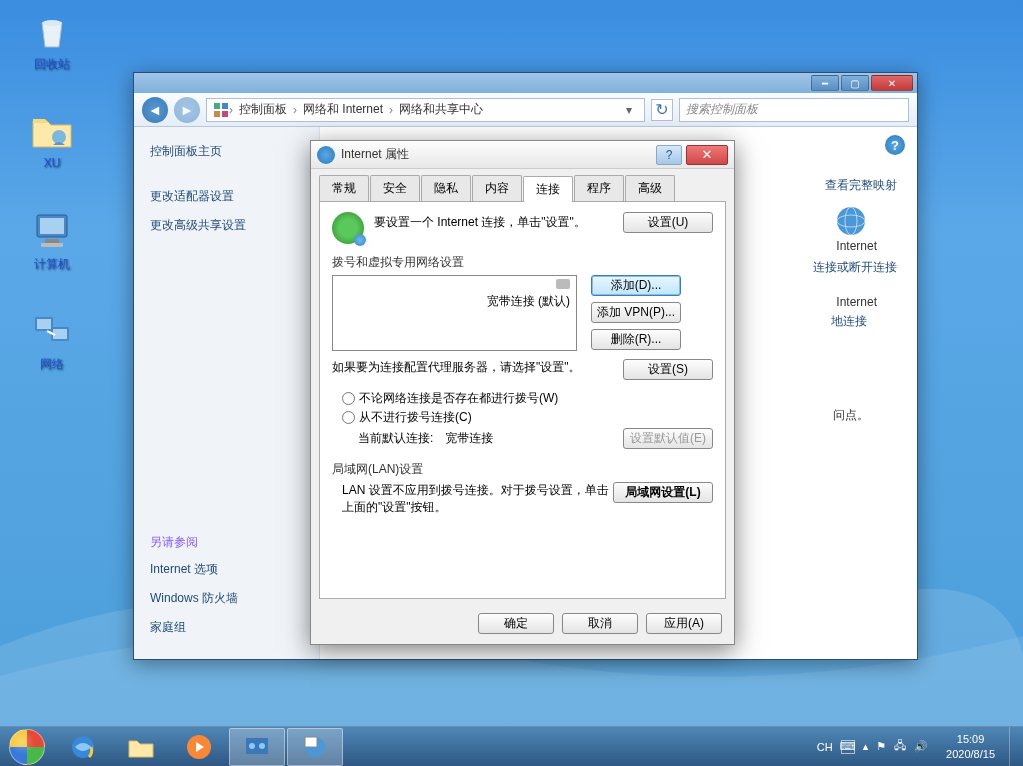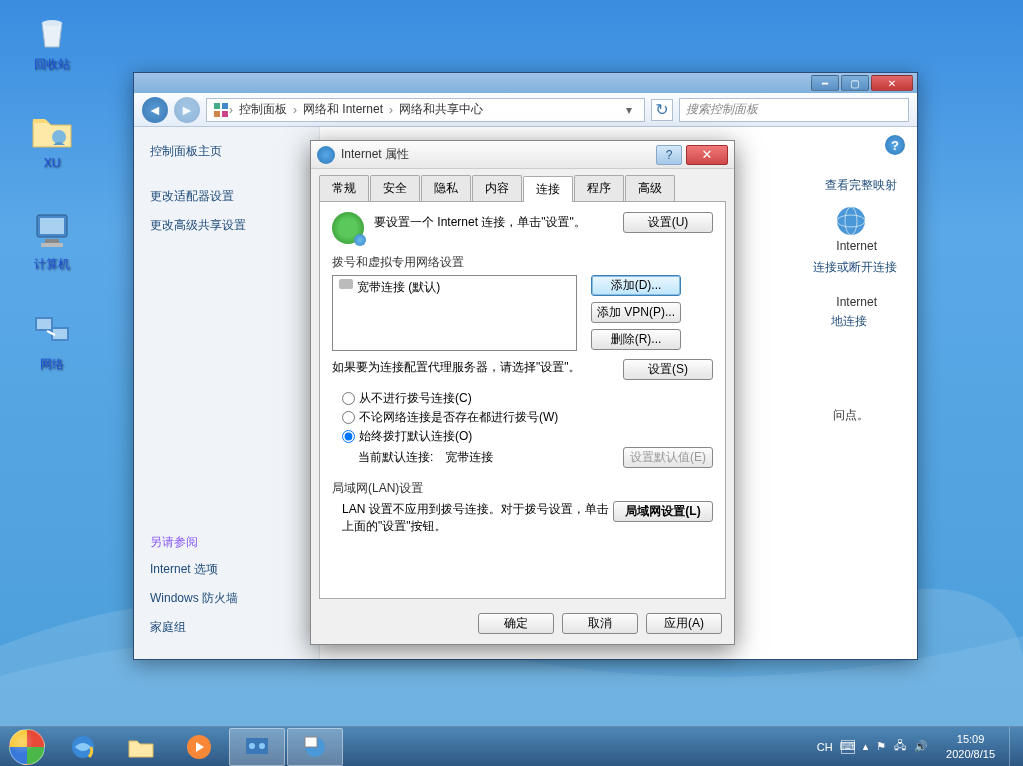--- a/index.html
+++ b/index.html
@@ -54,21 +54,21 @@
 .dlg-globe { width: 32px; height: 32px; background: radial-gradient(#5ac85a 40%, #2a882a); border-radius: 50%; margin-right: 10px; flex-shrink: 0; position: relative; }
 .dlg-globe::after { content: ""; position: absolute; width: 12px; height: 12px; border-radius: 50%; background: radial-gradient(#6ab8f0, #3a88c0); right: -2px; bottom: -2px; }
 .dlg-btn { width: 90px; height: 21px; border: 1px solid #888; background: linear-gradient(180deg, #fdfdfd, #e4e4e4); font-size: 12px; cursor: pointer; border-radius: 3px; display: flex; align-items: center; justify-content: center; margin-left: auto; flex-shrink: 0; }
 .dlg-btn.highlighted { border: 1px solid #3c7fb1; box-shadow: inset 0 0 0 1px #88bce8; background: linear-gradient(180deg, #eaf6fd, #bee6fd); }
 .dlg-btn.disabled { color: #999; }
 
 .fieldset { border: none; margin-bottom: 8px; }
 .fieldset-label { color: #333; margin-bottom: 4px; }
 
 .dial-list { width: 245px; height: 76px; border: 1px solid #888; background: #fff; padding: 2px; display: inline-block; vertical-align: top; }
-.dial-list-item { padding: 1px 4px; display: flex; align-items: flex-start; gap: 4px; }
+.dial-list-item { padding: 1px 4px; display: flex; align-items: flex-end; gap: 4px; flex-direction: column; }
 .dial-list-icon { width: 14px; height: 10px; background: #bbb; border-radius: 2px; flex-shrink: 0; }
 .dial-btns { display: inline-flex; flex-direction: column; gap: 6px; margin-left: 14px; vertical-align: top; }
 
 .radio-row { display: flex; align-items: center; margin: 2px 0 2px 10px; gap: 4px; }
 .radio-row input { margin: 0; }
 .indent-row { margin-left: 26px; display: flex; align-items: center; }
 
 .dlg-footer { display: flex; justify-content: flex-end; gap: 8px; padding: 6px 12px; }
 .dlg-footer .dlg-btn { width: 76px; margin-left: 0; }
 
@@ -235,29 +235,25 @@
           <div class="dlg-btn">添加 VPN(P)...</div>
           <div class="dlg-btn">删除(R)...</div>
         </div>
       </div>
       <div class="dlg-row" style="margin-top:8px;">
         <div style="flex:1;">如果要为连接配置代理服务器，请选择"设置"。</div>
         <div class="dlg-btn">设置(S)</div>
       </div>
       <div class="radio-row">
         <input type="radio" name="dial" style="">
-        <span>从不进行拨号连接(C)</span>
+        <span>不论网络连接是否存在都进行拨号(W)</span>
       </div>
       <div class="radio-row">
         <input type="radio" name="dial" style="">
-        <span>不论网络连接是否存在都进行拨号(W)</span>
-      </div>
-      <div class="radio-row">
-        <input type="radio" name="dial" checked="" style="">
-        <span>始终拨打默认连接(O)</span>
+        <span>从不进行拨号连接(C)</span>
       </div>
       <div class="indent-row">
         <span>当前默认连接:</span>
         <span style="margin-left:12px;text-align:center;">宽带连接</span>
         <div class="dlg-btn disabled" style="margin-left:auto;">设置默认值(E)</div>
       </div>
     </div>
 
     <div class="fieldset" style="margin-top:12px;">
       <div class="fieldset-label">局域网(LAN)设置</div>

